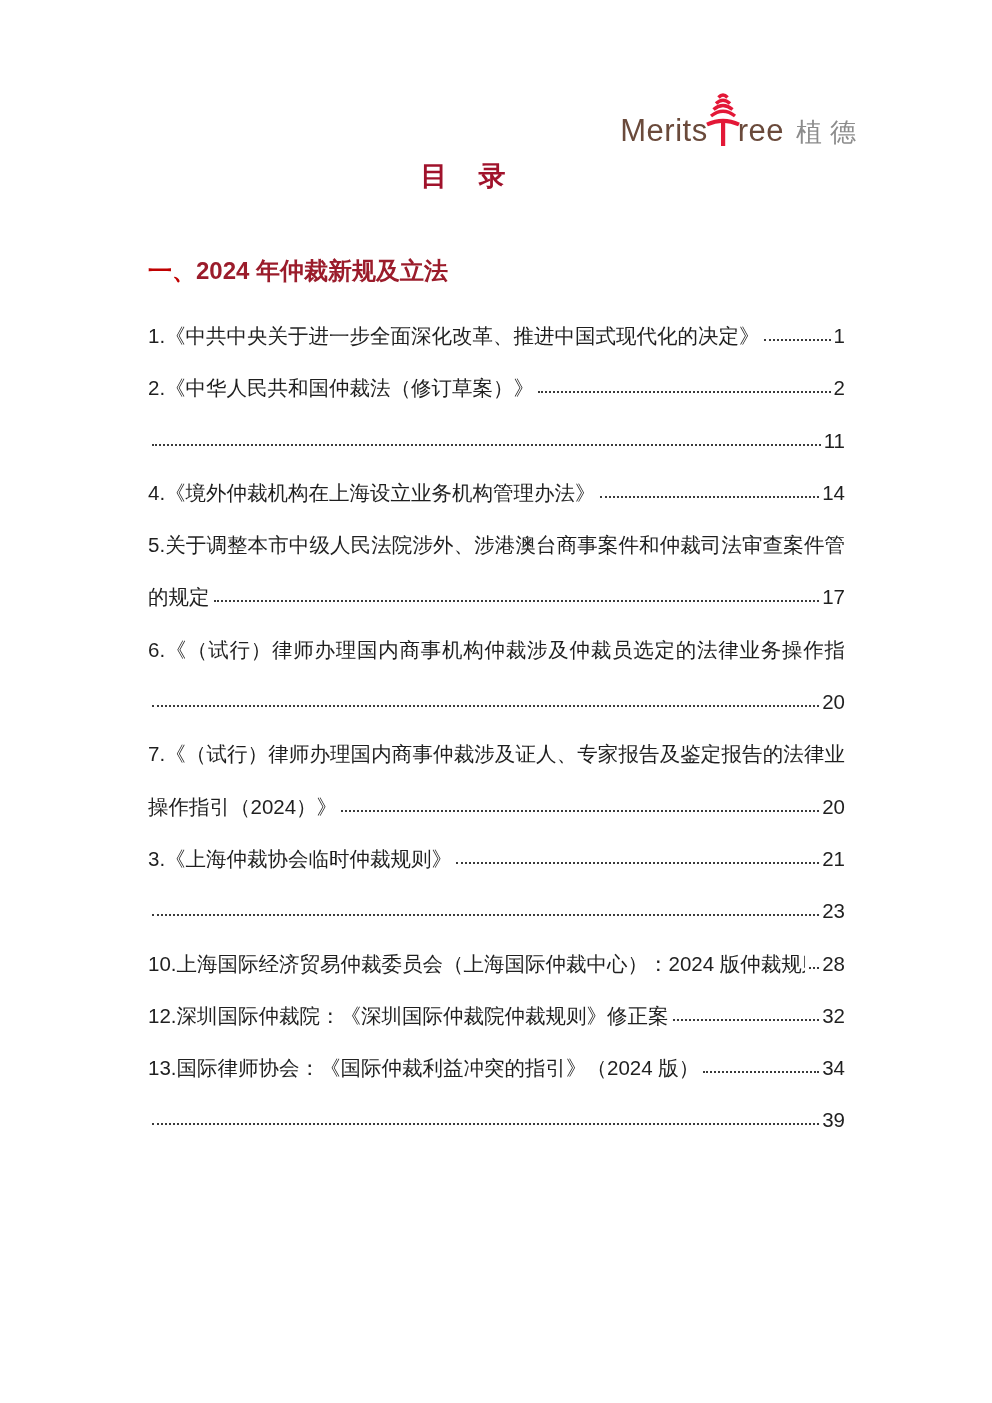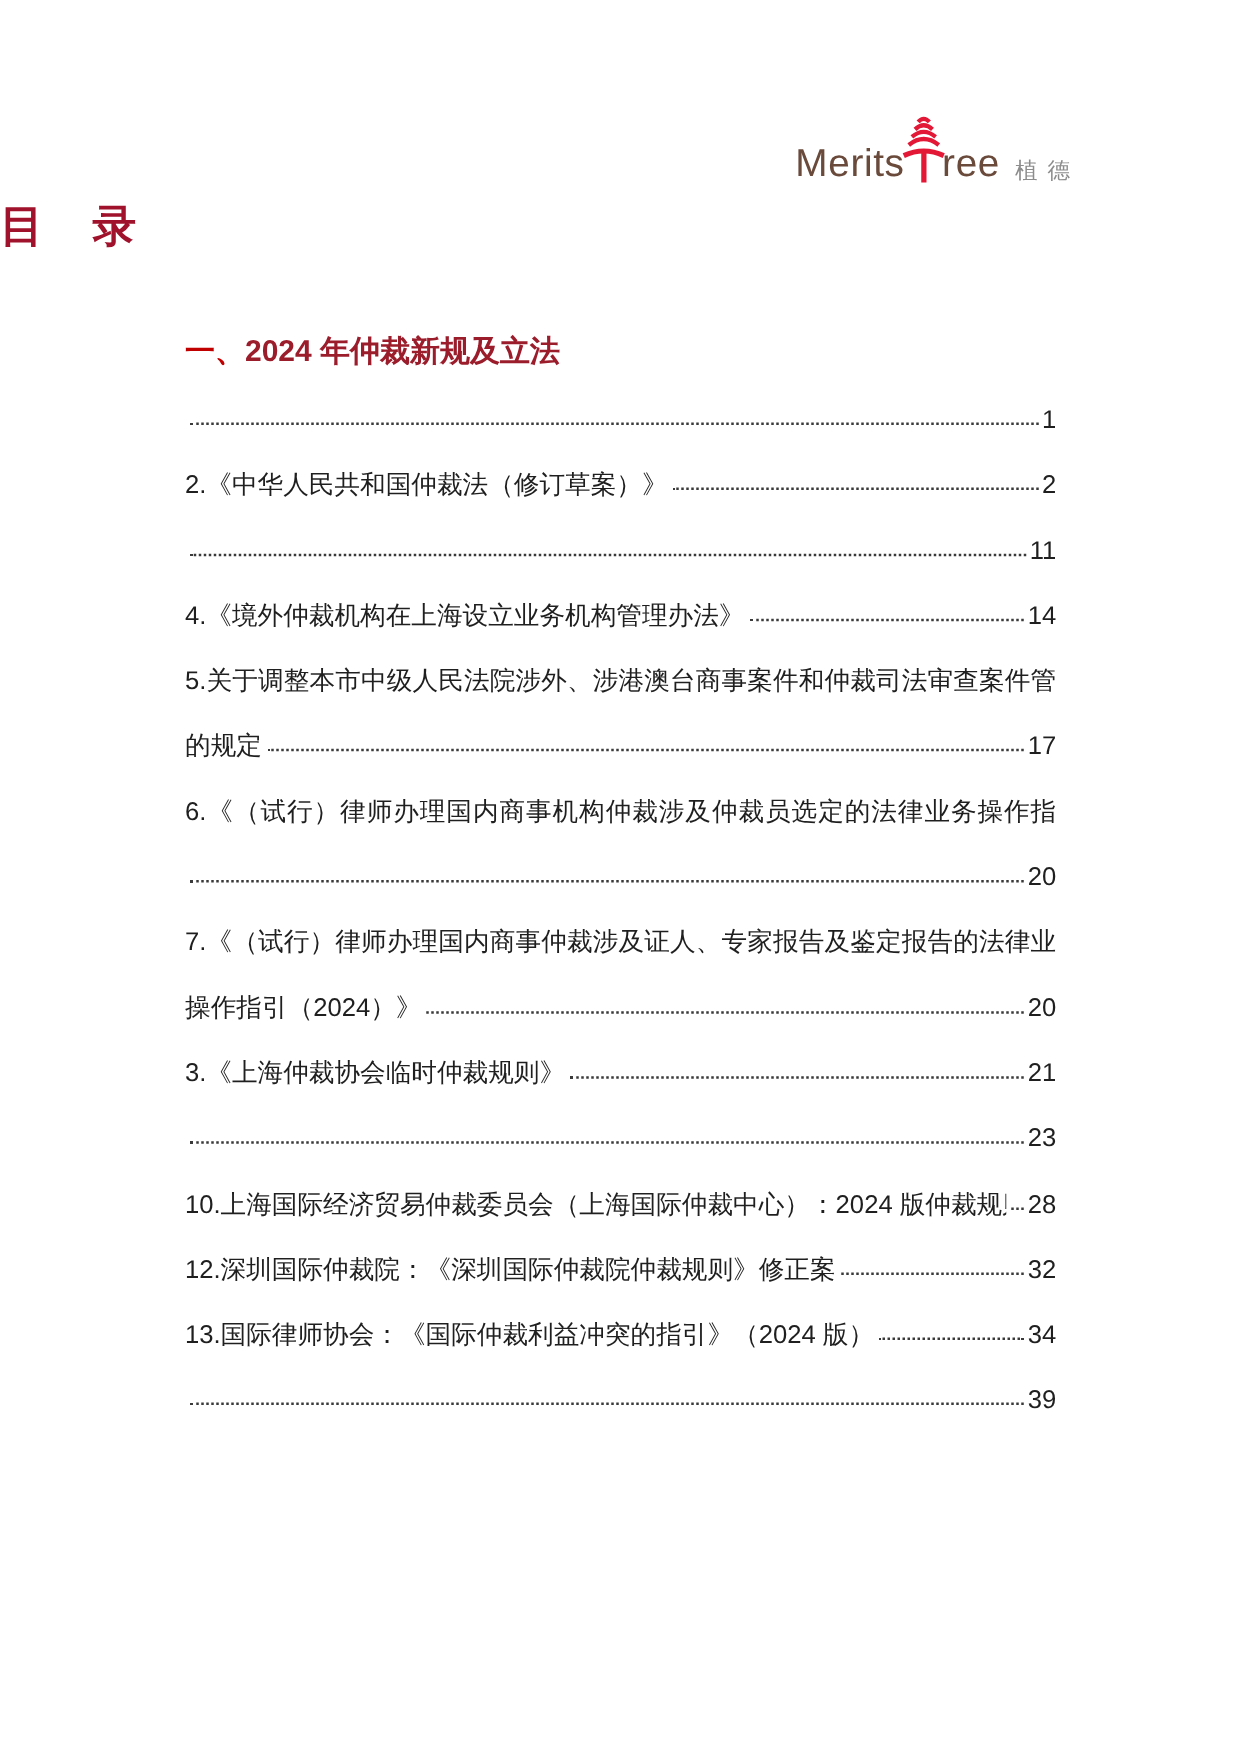--- a/index.html
+++ b/index.html
@@ -35,39 +35,39 @@
     line-height:1;
     padding-bottom:2px;
     font-weight:400;
   }
   .logo-tree{
     width:36px;height:58px;
     display:block;
     margin:0 -3px;
   }
   .logo-cn{
-    font-size:18px;
+    font-size:26px;
     color:var(--logo-gray);
     margin-left:12px;
     letter-spacing:8px;
     line-height:1;
     padding-bottom:3px;
   }
   
   .doc-title{
     position:absolute;top:142px;left:0;right:64px;
-    text-align:left;
-    font-size:35px;
+    text-align:center;
+    font-size:27px;
     font-weight:bold;
     color:var(--title-red);
     letter-spacing:2px;
   }
   
   .section-heading{
-    position:absolute;top:249px;left:148px;right:147px;
+    position:absolute;top:238px;left:148px;right:147px;
     font-size:24px;
     font-weight:bold;
     line-height:34px;
   }
   .section-heading .marker{color:var(--heading-marker-red);}
   .section-heading .htext{color:var(--heading-red);}
   
   .toc{
     position:absolute;top:294px;left:148px;right:147px;
     font-size:20.5px;
@@ -121,20 +121,21 @@
   </div>
 
   <div class="doc-title">目　录</div>
 
   <div class="section-heading">
     <span class="marker">一、</span><span class="htext">2024 年仲裁新规及立法</span>
   </div>
 
   <div class="toc">
       <div class="toc-row">
+        <span class="toc-text">1.《中共中央关于进一步全面深化改革、推进中国式现代化的决定》</span>
         <span class="leader"></span>
         <span class="toc-page">1</span>
       </div>
       <div class="toc-row">
         <span class="toc-text">2.《中华人民共和国仲裁法（修订草案）》</span>
         <span class="leader"></span>
         <span class="toc-page">2</span>
       </div>
       <div class="toc-row">
         <span class="leader"></span>

